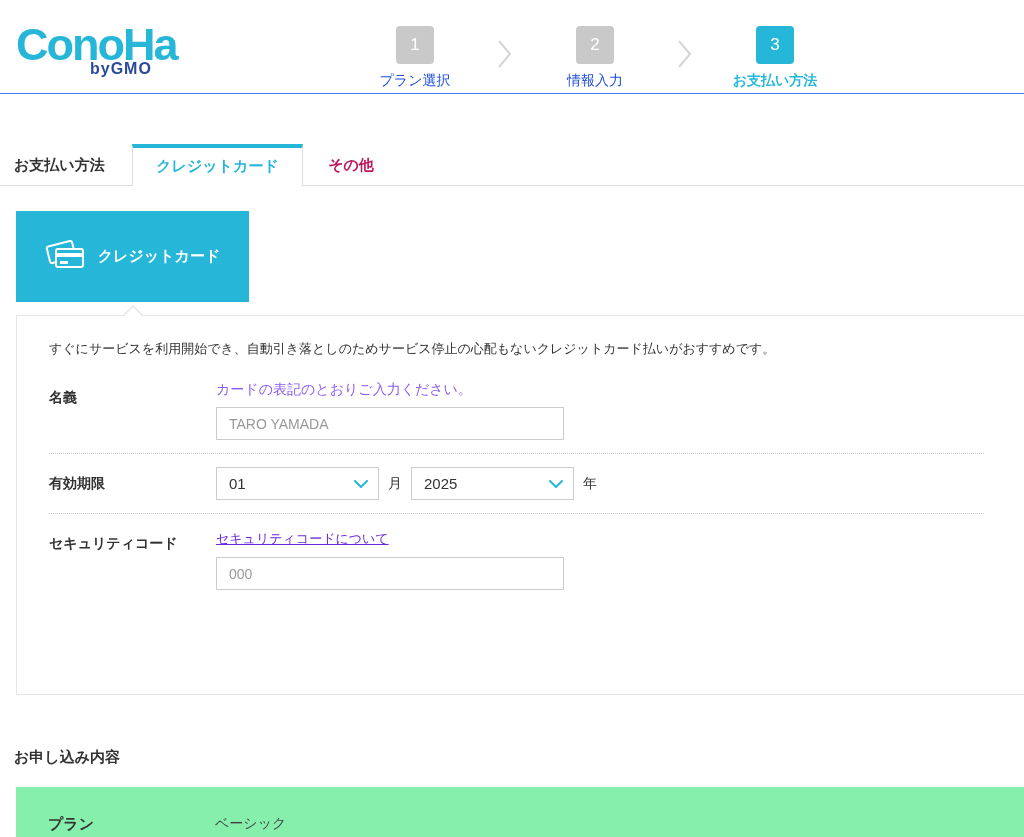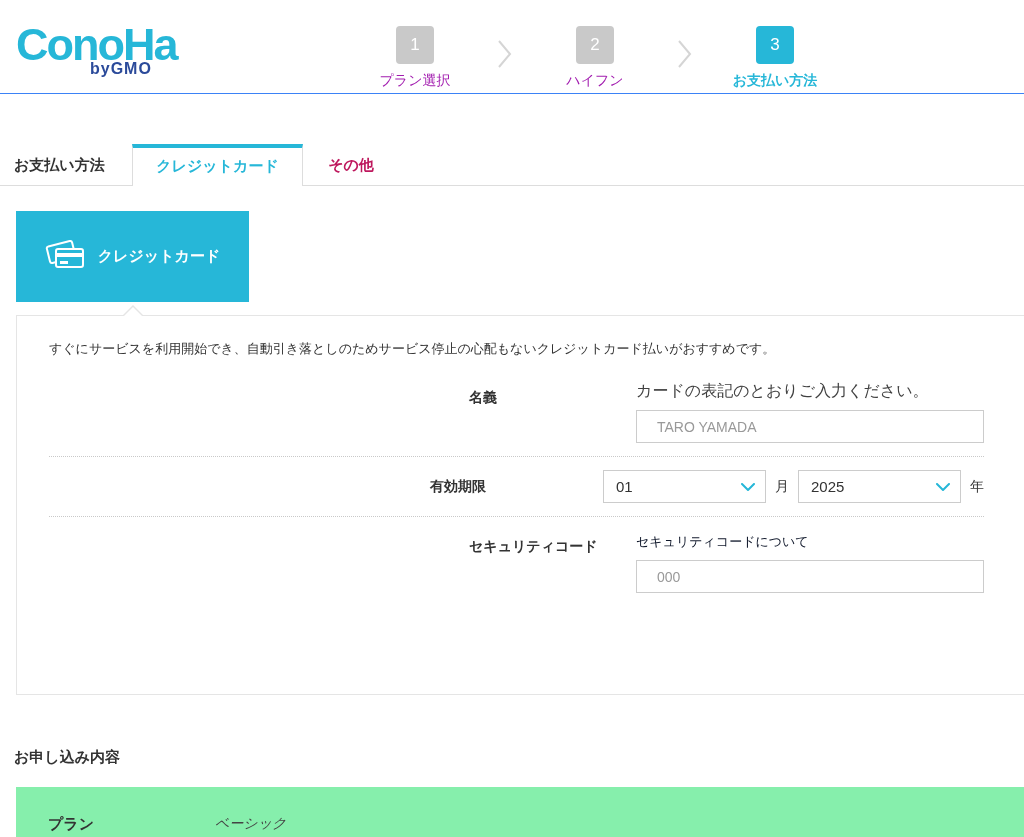--- a/index.html
+++ b/index.html
@@ -11,21 +11,21 @@
 
   
   .header { position:absolute; top:0; left:0; width:1024px; height:94px; background:#fff; border-bottom:1px solid #3b82f6;text-decoration:underline; }
   .logo { position:absolute; left:16px; top:22px; cursor:pointer; }
   .logo-text { font-size:45px; font-weight:bold; color:#26b7d8; letter-spacing:-2px; line-height:1; }
   .logo-sub { font-size:16px; font-weight:bold; color:#2b4a9a; margin:-7px 0 0 74px; letter-spacing:1px; }
 
   .stepper { position:absolute; left:350px; top:26px; display:flex; }
   .step { width:130px; display:flex; flex-direction:column; align-items:center; }
   .step-box { width:38px; height:38px; border-radius:4px; background:#c9c9c9; color:#fff; font-size:17px; display:flex; align-items:center; justify-content:center; }
-  .step-label { margin-top:8px; font-size:14px; color:#a21caf; white-space:nowrap; }
+  .step-label { margin-top:8px; font-size:14px; color:#1d4ed8; white-space:nowrap; }
   .step.active .step-box { background:#26b7d8; }
   .step.active .step-label { color:#26b7d8; font-weight:bold; }
   .step-chevron { width:50px; display:flex; justify-content:center; padding-top:13px; }
 
   
   .tabbar { position:absolute; top:144px; left:0; width:1024px; height:42px; }
   .tabbar::after { content:""; position:absolute; left:0; right:0; bottom:0; height:1px; background:#ddd; }
   .tab-section-label { position:absolute; left:14px; top:0; line-height:42px; font-size:15px; font-weight:bold; color:#333; }
   .tab { position:absolute; top:0; height:42px; text-align:center; font-size:15px; font-weight:bold; cursor:pointer; }
   .tab-credit { left:132px; width:171px; background:#fff; border:1px solid #ddd; border-top:4px solid #26b7d8; border-bottom:none; color:#26b7d8; line-height:35px; z-index:1; }
@@ -35,39 +35,39 @@
   .pay-btn { position:absolute; left:16px; top:211px; width:233px; height:91px; background:#26b7d8; display:flex; align-items:center; justify-content:center; gap:13px; cursor:pointer; }
   .pay-btn-label { color:#fff; font-size:15px; font-weight:bold; }
 
   
   .panel { position:absolute; left:16px; top:315px; width:1008px; height:380px; background:#fff; border:1px solid #e5e5e5; border-right:none; }
   .panel-caret-outer { position:absolute; top:-11px; left:105px; width:0; height:0; border-left:11px solid transparent; border-right:11px solid transparent; border-bottom:11px solid #e5e5e5; }
   .panel-caret-inner { position:absolute; top:-9px; left:107px; width:0; height:0; border-left:9px solid transparent; border-right:9px solid transparent; border-bottom:9px solid #fff; }
   .panel-inner { padding:24px 40px 0 32px; }
   .panel-desc { font-size:13px; color:#333; margin-bottom:10px; }
 
-  .form-row { display:flex; padding:13px 0;justify-content:flex-end; }
+  .form-row { display:flex; padding:13px 0; }
   .form-row.sep { border-top:1px dotted #c9c9c9; }
   .row-label { width:167px; flex:none; font-size:14px; font-weight:bold; color:#333; padding-top:8px; }
-  .helper { font-size:16px; color:#404040; margin-bottom:8px; }
-  .text-input { display:block; width:348px; height:33px; border:1px solid #ccc; background:#fff; padding:0 20px; font-size:14px; color:#999; font-family:inherit; outline:none; }
+  .helper { font-size:14px; color:#8b5cf6; margin-bottom:8px; }
+  .text-input { display:block; width:348px; height:33px; border:1px solid #ccc; background:#fff; padding:0 12px; font-size:14px; color:#999; font-family:inherit; outline:none; }
   .text-input::placeholder { color:#999; opacity:1; }
 
-  .expiry-content { display:flex; align-items:center; gap:9px; font-size:14px; color:#333;margin-left:6px; }
+  .expiry-content { display:flex; align-items:center; gap:9px; font-size:14px; color:#333; }
   .select { width:163px; height:33px; border:1px solid #ccc; background:#fff; display:inline-flex; align-items:center; justify-content:space-between; padding:0 10px 0 12px; font-size:15px; color:#333; cursor:pointer; }
 
   .sec-link-wrap { margin-bottom:9px; padding-top:2px; }
-  .link { font-size:13px; color:#0f172a; cursor:pointer; }
+  .link { font-size:13px; color:#6d28d9; text-decoration:underline; cursor:pointer; }
 
   
   .order-heading { position:absolute; left:14px; top:748px; font-size:15px; font-weight:bold; color:#333; }
   .order-panel { position:absolute; left:16px; top:787px; width:1008px; height:50px; background:#86efac; }
   .order-row { display:flex; padding:28px 0 0 32px; }
   .order-label { width:167px; flex:none; font-size:15px; font-weight:bold; color:#333; }
-  .order-value { font-size:14px; color:#444;font-style:italic; }
+  .order-value { font-size:14px; color:#444; }
 </style>
 </head>
 <body>
 
 <div class="header">
   <div class="logo">
     <div class="logo-text">ConoHa</div>
     <div class="logo-sub">byGMO</div>
   </div>
 
@@ -76,21 +76,21 @@
       <div class="step-box">1</div>
       <div class="step-label">プラン選択</div>
     </div>
     <div class="step-chevron">
       <svg width="16" height="30" viewBox="0 0 16 30">
           <polyline points="2,2 13,15 2,28" fill="none" stroke="#d5d5d5" stroke-width="2"></polyline>
         </svg>
     </div>
     <div class="step">
       <div class="step-box">2</div>
-      <div class="step-label">ハイフン</div>
+      <div class="step-label">情報入力</div>
     </div>
     <div class="step-chevron">
       <svg width="16" height="30" viewBox="0 0 16 30">
           <polyline points="2,2 13,15 2,28" fill="none" stroke="#d5d5d5" stroke-width="2"></polyline>
         </svg>
     </div>
     <div class="step active">
       <div class="step-box">3</div>
       <div class="step-label">お支払い方法</div>
     </div>

